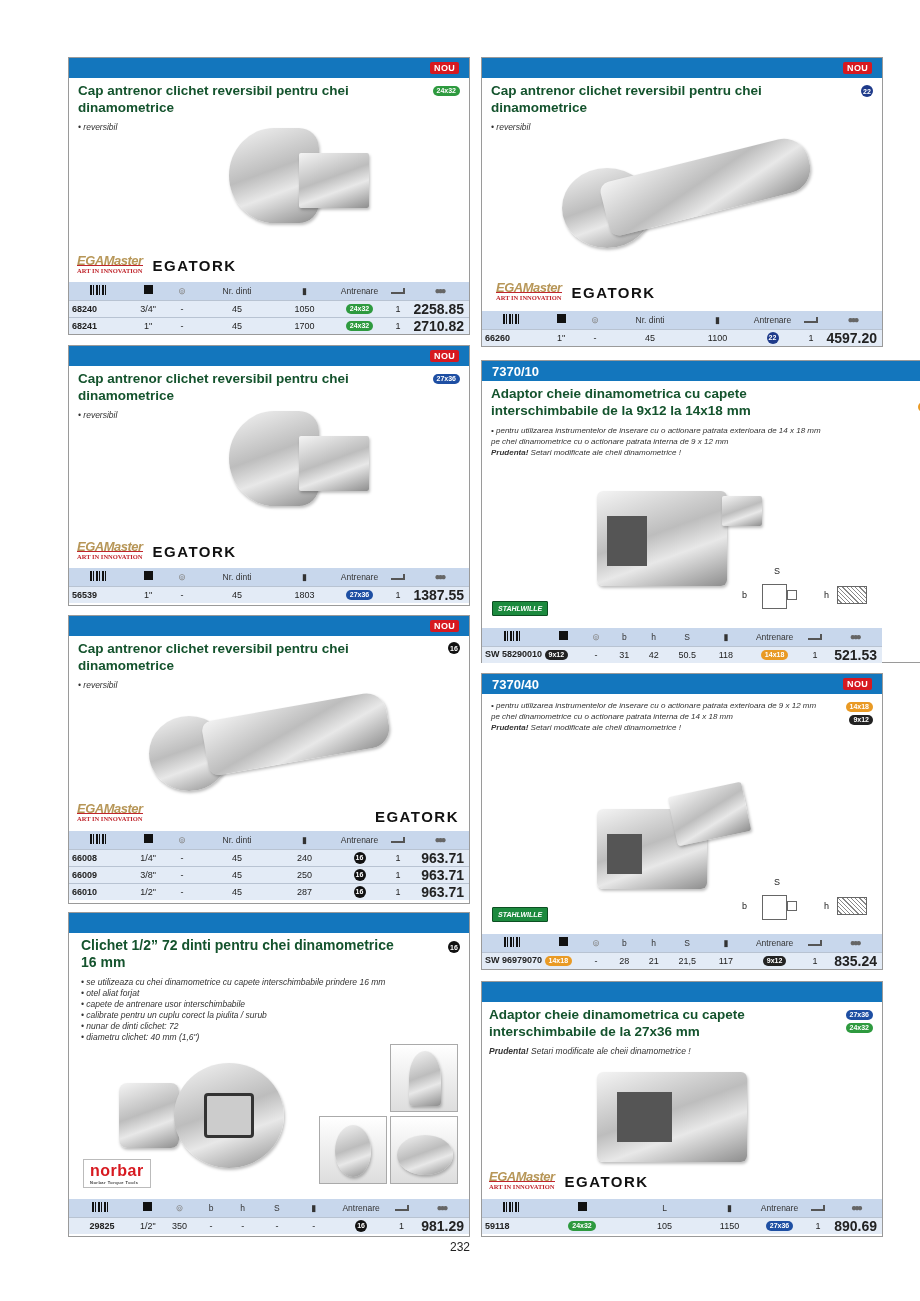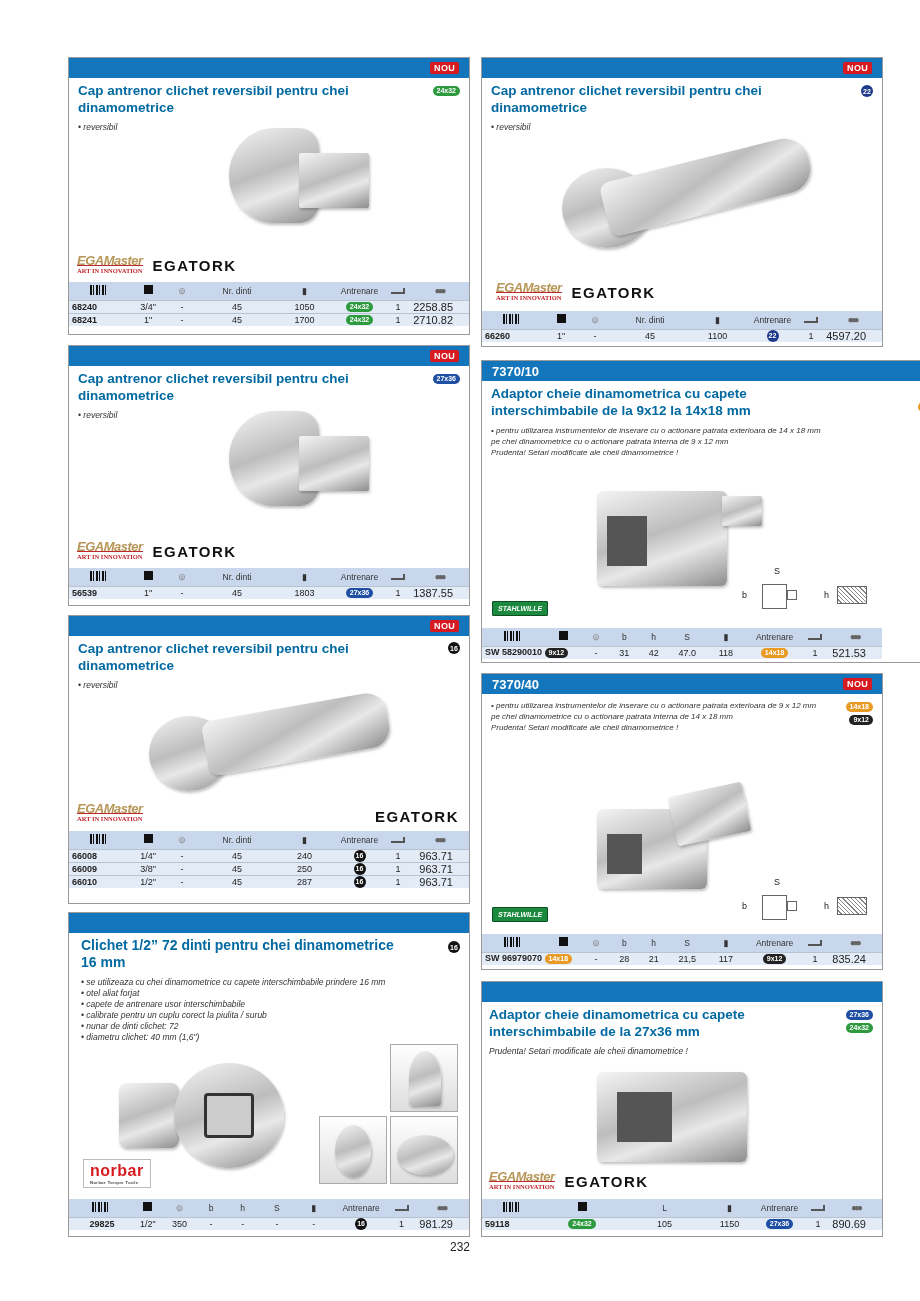--- a/index.html
+++ b/index.html
@@ -1,45 +1,45 @@
 <!DOCTYPE html>
 <html><head>
 <meta charset="utf-8">
 <style>
   * { box-sizing: border-box; margin: 0; padding: 0; }
   body { width: 920px; height: 1301px; background: #ffffff; font-family: "Liberation Sans", sans-serif; color: #1a1a1a; position: relative; overflow: hidden; }
   .card { position: absolute; border: 1px solid #9a9a9a; background: #fff; }
   .card-head { height: 20px; background: #1376bd; color: #fff; font-weight: bold; font-size: 13px; padding: 0 10px; display: flex; align-items: center; justify-content: space-between; }
   .nou { background: #d71920; color: #fff; font-size: 9px; font-weight: bold; padding: 1px 4px; border-radius: 2px; letter-spacing: 0.3px; }
-  .title { font-weight: bold; font-size: 13.5px; line-height: 17px; color: #0369a1; padding: 4px 10px 0 9px; width: 300px; }
+  .title { font-weight: bold; font-size: 13.5px; line-height: 17px; color: #14532d; padding: 4px 10px 0 9px; width: 300px; }
   .badges { position: absolute; right: 9px; display: flex; flex-direction: column; align-items: flex-end; gap: 3px; }
   .pill { display: inline-block; font-size: 7px; color: #fff; padding: 1px 4px; border-radius: 6px; line-height: 8px; font-weight: bold; }
   .pill.green { background: #2e9a3f; }
   .pill.blue { background: #1e4fa3; }
   .pill.black { background: #222; }
   .pill.orange { background: #e99a24; }
   .circ { display: inline-flex; width: 12px; height: 12px; border-radius: 50%; align-items: center; justify-content: center; font-size: 7px; font-weight: bold; color: #fff; }
   .circ.navy { background: #1e3a8a; }
   .circ.black { background: #111; }
   .bullets { font-size: 8.5px; font-style: italic; color: #333; padding: 6px 10px 0 9px; line-height: 11px; }
-  .bullets b { font-style: normal; font-weight: normal; font-style: italic; }
+  .bullets b { font-style: normal; font-weight: bold; font-style: italic; }
   .img-area { position: absolute; display: flex; align-items: center; justify-content: center; }
   .tool { background: linear-gradient(160deg, #f4f4f4 0%, #bdbdbd 45%, #e8e8e8 65%, #8d8d8d 100%); border-radius: 6px; box-shadow: 1px 2px 3px rgba(0,0,0,0.25); position: absolute; }
   .logos { position: absolute; display: flex; align-items: center; gap: 10px; }
   .ega { display: flex; flex-direction: column; line-height: 9px; }
   .ega .t { font-size: 13px; font-weight: bold; color: #b79657; font-style: italic; letter-spacing: -0.5px; }
   .ega .s { font-size: 6.5px; color: #c0262d; font-family: "Liberation Serif", serif; font-weight: bold; border-top: 1px solid #c0262d; }
   .egatork { font-size: 15px; font-weight: bold; letter-spacing: 1.5px; color: #111; }
   .stahl { background: #1c8a3e; color: #fff; font-size: 7px; font-weight: bold; font-style: italic; padding: 3px 5px; border: 1px solid #0c4f22; border-radius: 1px; }
   .norbar { color: #d71920; font-weight: bold; font-size: 16px; border: 1px solid #bbb; padding: 2px 6px; letter-spacing: 0.5px; }
   table { position: absolute; border-collapse: collapse; font-size: 9px; color: #222; }
   th { background: #c8d7ec; font-weight: normal; height: 18px; font-size: 8.5px; color: #333; }
   td { background: #e3ebf6; height: 13px; border-top: 1px solid #b8c3d2; text-align: center; }
   td.code { text-align: left; font-weight: bold; padding-left: 3px; }
-  td.price { text-align: right; font-weight: normal; padding-right: 16px; font-size: 11px; }
+  td.price { text-align: right; font-weight: bold; padding-right: 5px; font-size: 14px; }
   .ico-barcode { display: inline-block; width: 18px; height: 10px; background: repeating-linear-gradient(90deg, #111 0 2px, transparent 2px 3px, #111 3px 4px, transparent 4px 6px); }
   .ico-square { display: inline-block; width: 9px; height: 9px; background: #111; }
   .ico-chain { display: inline-block; font-size: 9px; color: #888; }
   .ico-weight { display: inline-block; font-size: 9px; color: #333; }
   .ico-pack { display: inline-block; width: 14px; height: 6px; border-bottom: 2px solid #555; border-right: 2px solid #555; }
   .ico-coins { display: inline-block; font-size: 10px; color: #666; letter-spacing: -3px; }
   .diagram { position: absolute; border: 1px solid #666; }
   .pagenum { position: absolute; left: 450px; top: 1240px; font-size: 12px; color: #222; }
 </style>
 </head>
@@ -376,21 +376,21 @@
       <th style="width:38px;"><span class="ico-weight">▮</span></th>
       <th style="width:55px;">Antrenare</th>
       <th style="width:22px;"><span class="ico-pack"></span></th>
       <th style="width:53px;"><span class="ico-coins">●●●</span></th>
     </tr>
     <tr>
       <td class="code" colspan="2"><span>SW 58290010</span> <span class="pill black">9x12</span></td>
       <td>-</td>
           <td>31</td>
           <td>42</td>
-          <td>47.0</td>
+          <td>50.5</td>
           <td>118</td>
       <td><span class="pill orange">14x18</span></td>
           <td>1</td>
           <td class="price">521.53</td>
     </tr>
   </tbody>
     </table>
 </div>
 
 <div class="card" style="left:481px;top:673px;width:402px;height:297px;">

